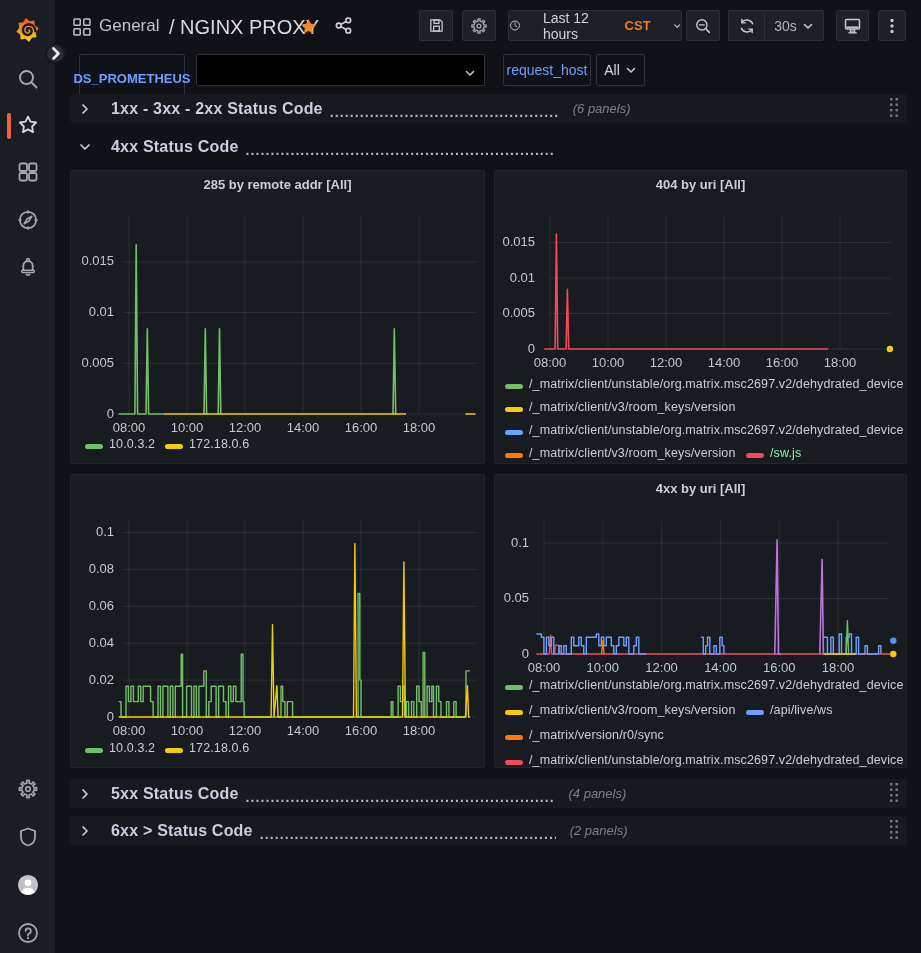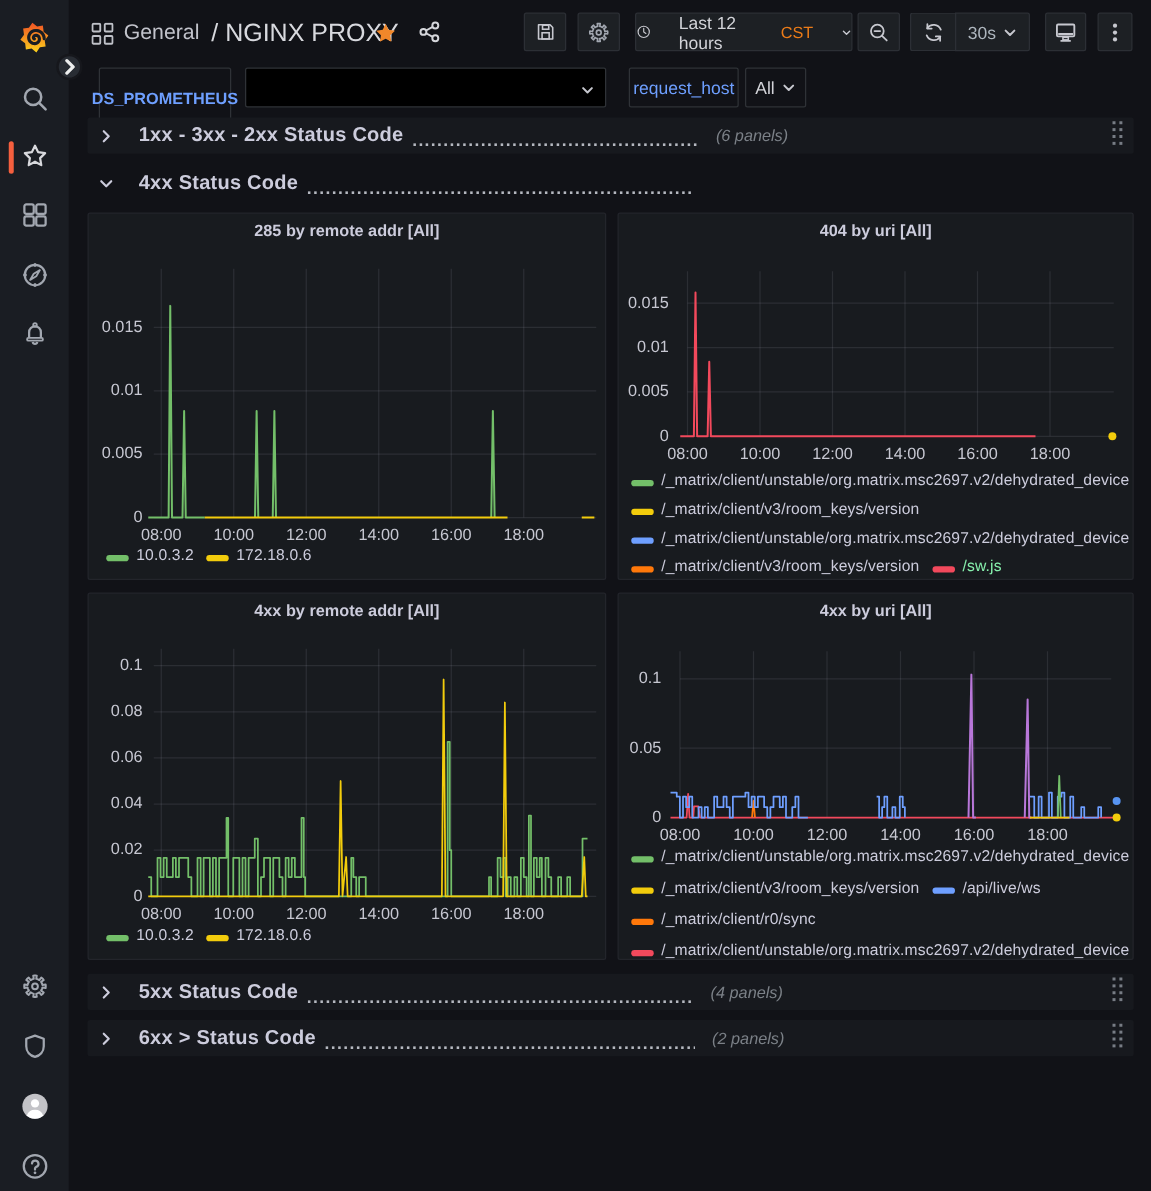--- a/index.html
+++ b/index.html
@@ -111,21 +111,21 @@
       <path d="M20.48 10.59 L20.59 11.53 L20.59 12.47 L20.48 13.41 L17.92 12.99 L17.70 13.87 L17.35 14.71 L16.88 15.49 L19.00 17.00 L18.41 17.74 L17.74 18.41 L17.00 19.00 L15.49 16.88 L14.71 17.35 L13.87 17.70 L12.99 17.92 L13.41 20.48 L12.47 20.59 L11.53 20.59 L10.59 20.48 L11.01 17.92 L10.13 17.70 L9.29 17.35 L8.51 16.88 L7.00 19.00 L6.26 18.41 L5.59 17.74 L5.00 17.00 L7.12 15.49 L6.65 14.71 L6.30 13.87 L6.08 12.99 L3.52 13.41 L3.41 12.47 L3.41 11.53 L3.52 10.59 L6.08 11.01 L6.30 10.13 L6.65 9.29 L7.12 8.51 L5.00 7.00 L5.59 6.26 L6.26 5.59 L7.00 5.00 L8.51 7.12 L9.29 6.65 L10.13 6.30 L11.01 6.08 L10.59 3.52 L11.53 3.41 L12.47 3.41 L13.41 3.52 L12.99 6.08 L13.87 6.30 L14.71 6.65 L15.49 7.12 L17.00 5.00 L17.74 5.59 L18.41 6.26 L19.00 7.00 L16.88 8.51 L17.35 9.29 L17.70 10.13 L17.92 11.01 Z" stroke="#a2a7b0" stroke-width="1.6" fill="none" stroke-linejoin="round"></path>
       <circle cx="12" cy="12" r="2.3" stroke="#a2a7b0" stroke-width="1.6" fill="none"></circle>
     </svg>
   </div>
 <div class="btn" style="left:508px;top:10px;width:174px;height:31px;gap:22px">
     <svg width="17" height="17" viewBox="0 0 24 24">
       <circle cx="12" cy="12" r="9" stroke="#c7c8cf" stroke-width="1.9" fill="none"></circle>
       <path d="M12 6.5V12l3.5 2.5" stroke="#c7c8cf" stroke-width="1.9" fill="none" stroke-linecap="round"></path>
     </svg>
     <span style="font-size:14px;color:#d2d3d8;font-weight:500">Last 12 hours</span>
-    <span style="font-size:13px;color:#eb7b18;font-weight:normal">CST</span>
+    <span style="font-size:13px;color:#eb7b18;font-weight:bold">CST</span>
     <svg width="12" height="12" viewBox="0 0 12 12">
       <path d="M2.5 4.5l3.5 3.5 3.5-3.5" stroke="#c7c8cf" stroke-width="1.6" fill="none" stroke-linecap="round" stroke-linejoin="round"></path>
     </svg>
   </div>
 <div class="btn" style="left:686px;top:10px;width:34px;height:31px">
     <svg width="18" height="18" viewBox="0 0 24 24">
       <circle cx="10.5" cy="10.5" r="6.8" stroke="#c7c8cf" stroke-width="1.9" fill="none"></circle>
       <line x1="15.5" y1="15.5" x2="20.5" y2="20.5" stroke="#c7c8cf" stroke-width="1.9" stroke-linecap="round"></line>
       <line x1="7.5" y1="10.5" x2="13.5" y2="10.5" stroke="#c7c8cf" stroke-width="1.9" stroke-linecap="round"></line>
     </svg>
@@ -305,21 +305,20 @@
     <div style="position:absolute;left:10px;top:235.5px;width:18px;height:5px;border-radius:2.5px;background:#f2cc0c"></div>
     <div style="position:absolute;left:34px;top:229px;font-size:12.5px;letter-spacing:0.12px;color:#ccccdc;white-space:nowrap">/_matrix/client/v3/room_keys/version</div>
     <div style="position:absolute;left:10px;top:258.5px;width:18px;height:5px;border-radius:2.5px;background:#6e9fff"></div>
     <div style="position:absolute;left:34px;top:252px;font-size:12.5px;letter-spacing:0.12px;color:#ccccdc;white-space:nowrap">/_matrix/client/unstable/org.matrix.msc2697.v2/dehydrated_device</div>
     <div style="position:absolute;left:10px;top:281.5px;width:18px;height:5px;border-radius:2.5px;background:#ff780a"></div>
     <div style="position:absolute;left:34px;top:275px;font-size:12.5px;letter-spacing:0.12px;color:#ccccdc;white-space:nowrap">/_matrix/client/v3/room_keys/version</div>
     <div style="position:absolute;left:251px;top:281.5px;width:18px;height:5px;border-radius:2.5px;background:#f2495c"></div>
     <div style="position:absolute;left:275px;top:275px;font-size:12.5px;letter-spacing:0.12px;color:#86efac;white-space:nowrap">/sw.js</div>
   </div>
 <div class="panel" style="left:70px;top:474px;width:415px;height:294px">
-    <div class="ptitle">4xx by remote addr [All]</div>
     <svg width="415" height="294" viewBox="0 0 415 294" style="position:absolute;left:0;top:0">
       <line x1="58.0" y1="44" x2="58.0" y2="242" stroke="rgba(204,204,220,0.11)" stroke-width="1"></line>
 <line x1="116.0" y1="44" x2="116.0" y2="242" stroke="rgba(204,204,220,0.11)" stroke-width="1"></line>
 <line x1="174.0" y1="44" x2="174.0" y2="242" stroke="rgba(204,204,220,0.11)" stroke-width="1"></line>
 <line x1="232.0" y1="44" x2="232.0" y2="242" stroke="rgba(204,204,220,0.11)" stroke-width="1"></line>
 <line x1="290.0" y1="44" x2="290.0" y2="242" stroke="rgba(204,204,220,0.11)" stroke-width="1"></line>
 <line x1="348.0" y1="44" x2="348.0" y2="242" stroke="rgba(204,204,220,0.11)" stroke-width="1"></line>
 <line x1="52" y1="242.0" x2="406" y2="242.0" stroke="rgba(204,204,220,0.11)" stroke-width="1"></line>
 <line x1="52" y1="205.1" x2="406" y2="205.1" stroke="rgba(204,204,220,0.11)" stroke-width="1"></line>
 <line x1="52" y1="168.2" x2="406" y2="168.2" stroke="rgba(204,204,220,0.11)" stroke-width="1"></line>
@@ -379,15 +378,15 @@
       <circle cx="398.3" cy="165.7" r="3.2" fill="#5794f2"></circle>
       <circle cx="398.3" cy="179.0" r="3.2" fill="#f2cc0c"></circle>
     </svg>
     <div style="position:absolute;left:10px;top:209.5px;width:18px;height:5px;border-radius:2.5px;background:#73bf69"></div>
     <div style="position:absolute;left:34px;top:203px;font-size:12.5px;letter-spacing:0.12px;color:#ccccdc;white-space:nowrap">/_matrix/client/unstable/org.matrix.msc2697.v2/dehydrated_device</div>
     <div style="position:absolute;left:10px;top:234.5px;width:18px;height:5px;border-radius:2.5px;background:#f2cc0c"></div>
     <div style="position:absolute;left:34px;top:228px;font-size:12.5px;letter-spacing:0.12px;color:#ccccdc;white-space:nowrap">/_matrix/client/v3/room_keys/version</div>
     <div style="position:absolute;left:251px;top:234.5px;width:18px;height:5px;border-radius:2.5px;background:#6e9fff"></div>
     <div style="position:absolute;left:275px;top:228px;font-size:12.5px;letter-spacing:0.12px;color:#ccccdc;white-space:nowrap">/api/live/ws</div>
     <div style="position:absolute;left:10px;top:259.5px;width:18px;height:5px;border-radius:2.5px;background:#ff780a"></div>
-    <div style="position:absolute;left:34px;top:253px;font-size:12.5px;letter-spacing:0.12px;color:#ccccdc;white-space:nowrap">/_matrix/client/r0/sync</div>
+    <div style="position:absolute;left:34px;top:253px;font-size:12.5px;letter-spacing:0.12px;color:#ccccdc;white-space:nowrap">/_matrix/version/r0/sync</div>
     <div style="position:absolute;left:10px;top:284.5px;width:18px;height:5px;border-radius:2.5px;background:#f2495c"></div>
     <div style="position:absolute;left:34px;top:278px;font-size:12.5px;letter-spacing:0.12px;color:#ccccdc;white-space:nowrap">/_matrix/client/unstable/org.matrix.msc2697.v2/dehydrated_device</div>
   </div>
 </body></html>

